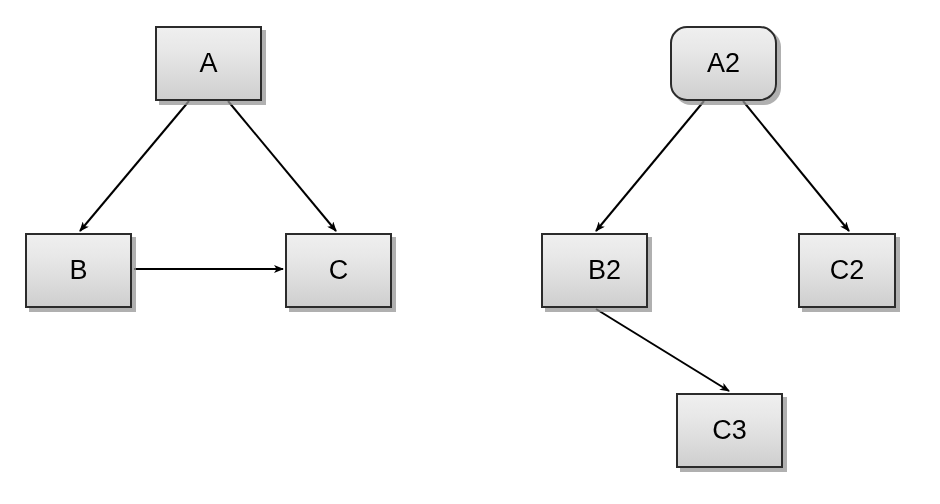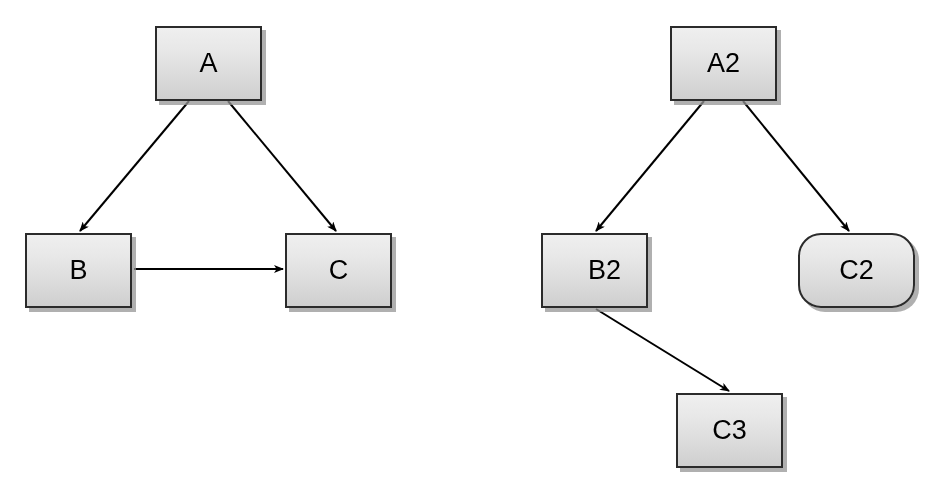--- a/index.html
+++ b/index.html
@@ -70,27 +70,27 @@
   <div id="nodes-group">
       <div class="node" style="left: 155px; top: 26px; width: 107px; height: 75px;">
         <span class="node-label">A</span>
       </div>
       <div class="node" style="left: 25px; top: 233px; width: 107px; height: 75px;">
         <span class="node-label">B</span>
       </div>
       <div class="node" style="left: 285px; top: 233px; width: 107px; height: 75px;">
         <span class="node-label">C</span>
       </div>
-      <div class="node" style="left: 670px; top: 26px; width: 107px; height: 75px;">
+      <div class="node" style="left: 670px; top: 26px; width: 107px; height: 75px; border-radius: 17px;">
         <span class="node-label">A2</span>
       </div>
       <div class="node" style="left: 541px; top: 233px; width: 107px; height: 75px; padding-left: 20px;">
         <span class="node-label">B2</span>
       </div>
-      <div class="node" style="left: 798px; top: 233px; width: 117px; height: 75px; border-radius: 23px;">
+      <div class="node" style="left: 798px; top: 233px; width: 98px; height: 75px;">
         <span class="node-label">C2</span>
       </div>
       <div class="node" style="left: 676px; top: 393px; width: 107px; height: 75px; text-align: right;">
         <span class="node-label">C3</span>
       </div>
     </div>
 
 </div>
 
 </body></html>

